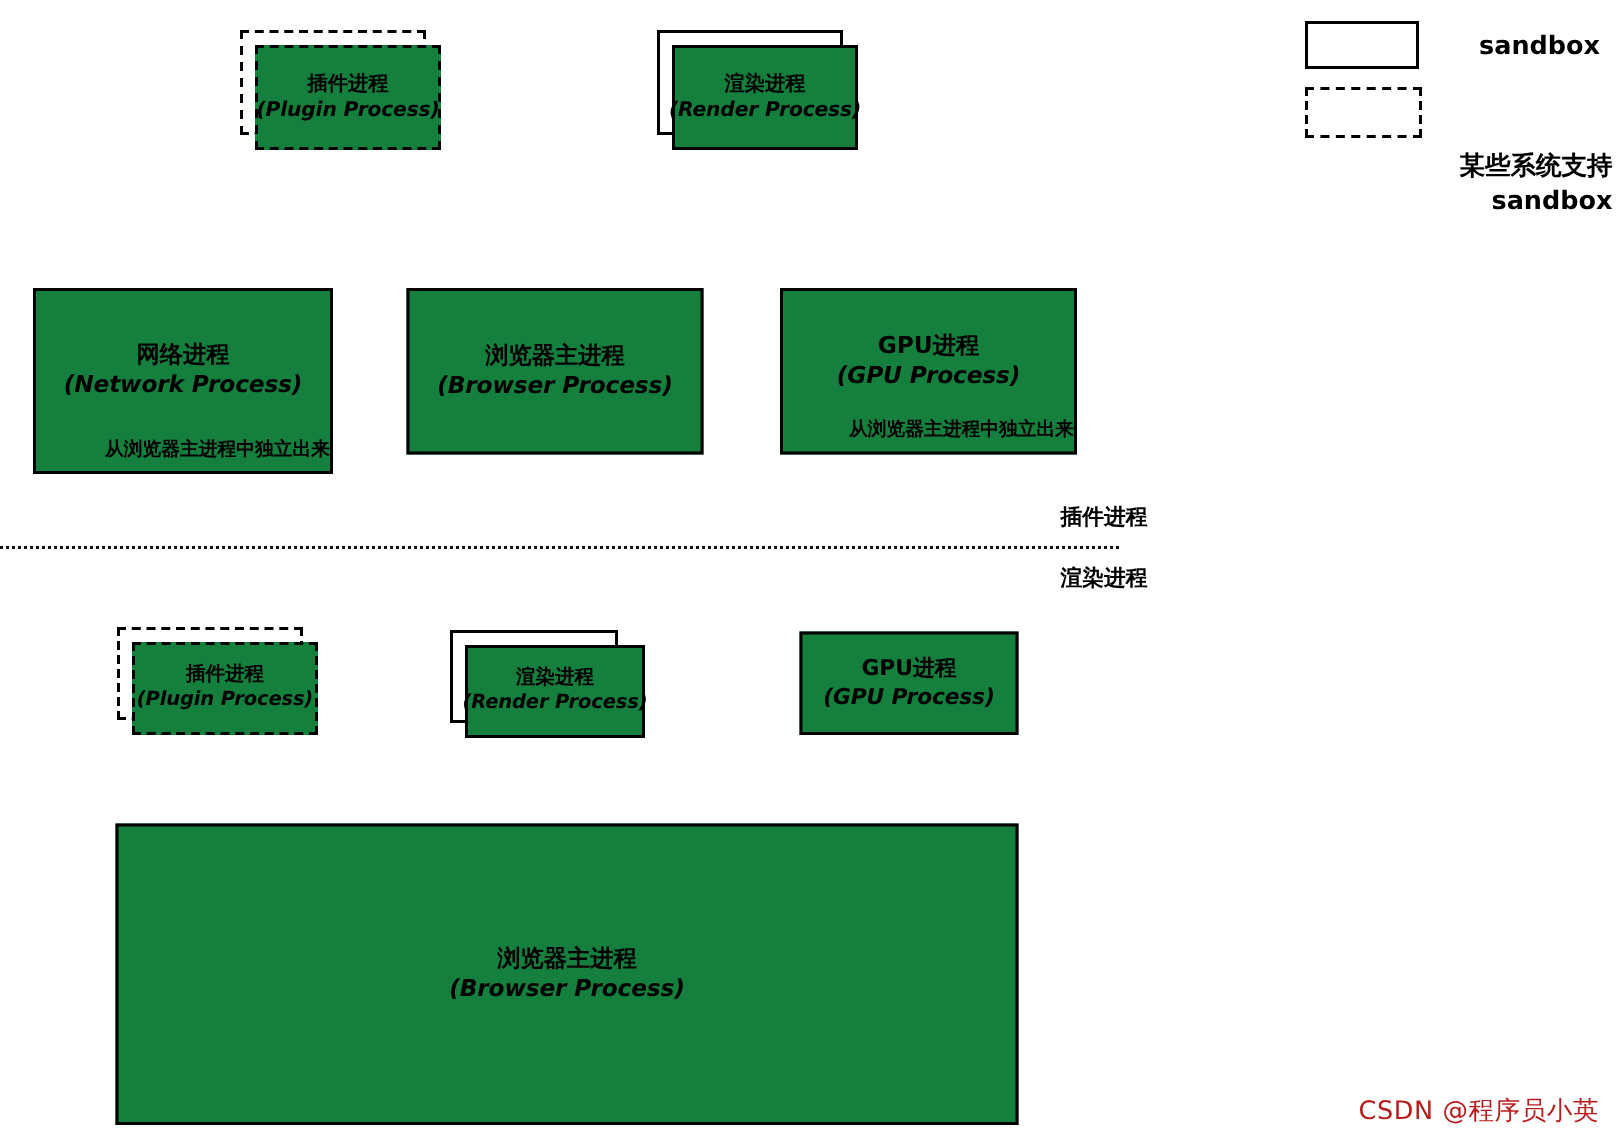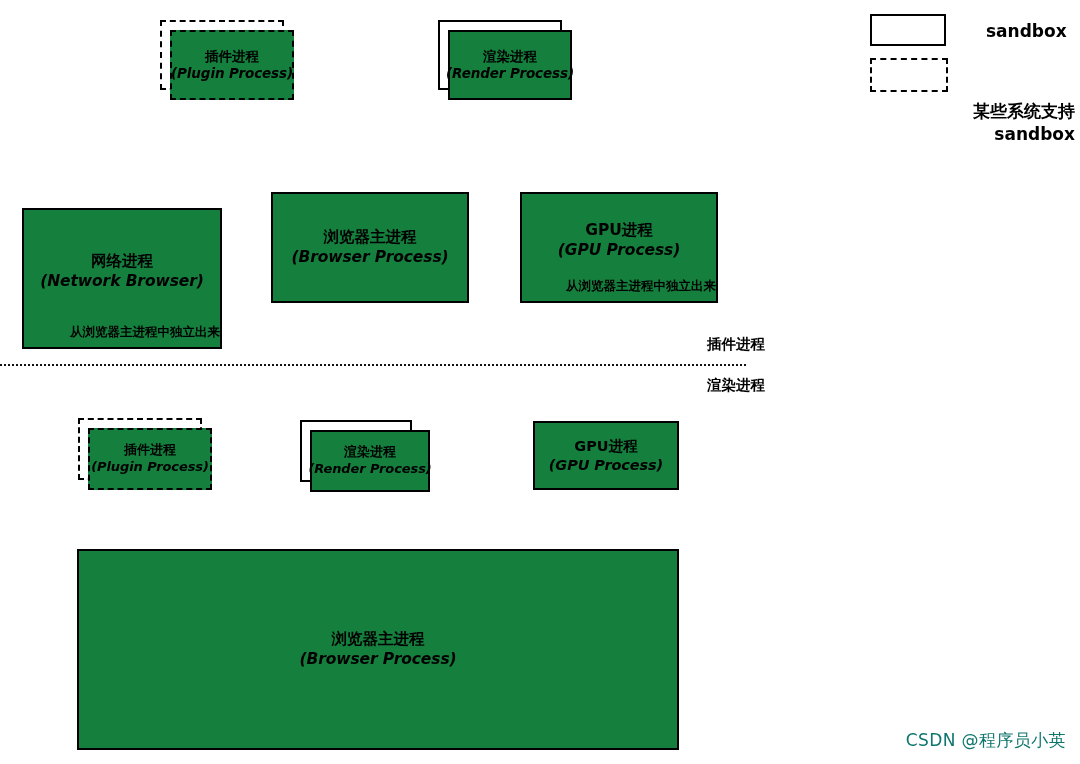--- a/index.html
+++ b/index.html
@@ -100,21 +100,21 @@
     line-height: 1.35;
     white-space: pre-line;
   }
 
   
   .watermark {
     position: absolute;
     right: 14px;
     bottom: 12px;
     font-size: 17px;
-    color: #0f766e;
+    color: #b91c1c;
     white-space: nowrap;
     letter-spacing: 0.4px;
   }
 </style>
 </head>
 <body>
 
 <div class="canvas">
 
   <div class="stack-back dashed" style="left:160px; top:20px; width:124px; height:70px;"></div>
@@ -129,23 +129,23 @@
     <div class="title-en" style="font-size:13.5px;">(Render Process)</div>
   </div>
 
   <div class="legend-swatch solid" style="left:870px; top:14px; width:76px; height:32px;"></div>
   <div class="legend-label" style="left:986px; top:20px;">sandbox</div>
 
   <div class="legend-swatch dashed" style="left:870px; top:58px; width:78px; height:34px;"></div>
   <div class="legend-label" style="left:971px; top:56px; text-align:right; width:104px;margin-top:44px;">某些系统支持
 sandbox</div>
 
-  <div class="box solid" style="left:22px; top:208px; width:200px; height:141px;">
+  <div class="box solid" style="left:22px; top:192px; width:200px; height:124px;">
     <div class="title-cn" style="font-size:15.5px; margin-top:-14px;">网络进程</div>
-    <div class="title-en" style="font-size:15.5px;">(Network Browser)</div>
+    <div class="title-en" style="font-size:15.5px;">(Network Process)</div>
     <div class="subtitle">从浏览器主进程中独立出来</div>
   </div>
 
   <div class="box solid" style="left:271px; top:192px; width:198px; height:111px;">
     <div class="title-cn" style="font-size:15.5px;">浏览器主进程</div>
     <div class="title-en" style="font-size:15.5px;">(Browser Process)</div>
   </div>
 
   <div class="box solid" style="left:520px; top:192px; width:198px; height:111px;">
     <div class="title-cn" style="font-size:15.5px; margin-top:-14px;">GPU进程</div>

